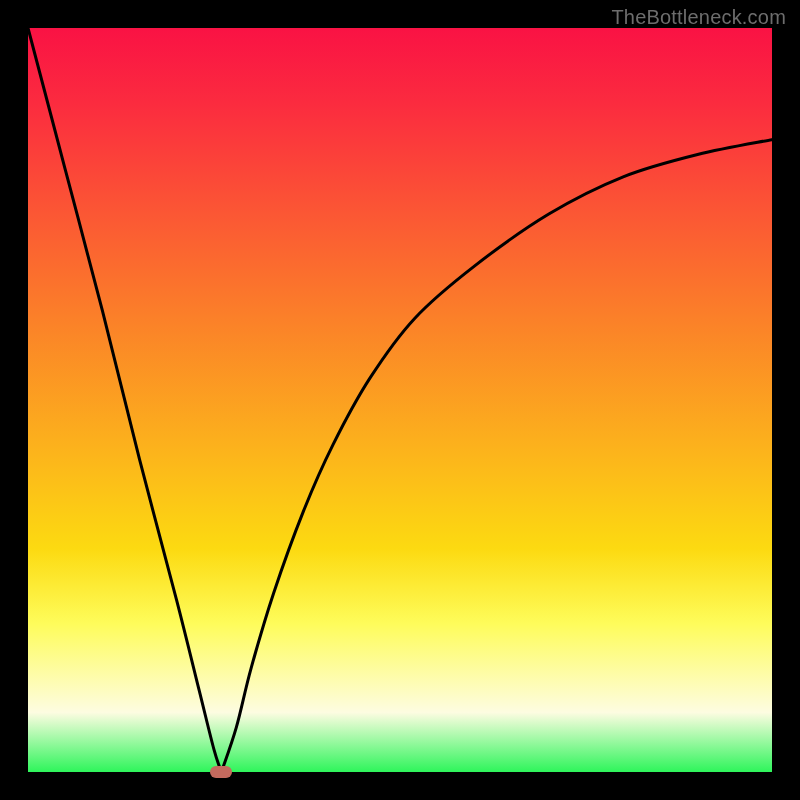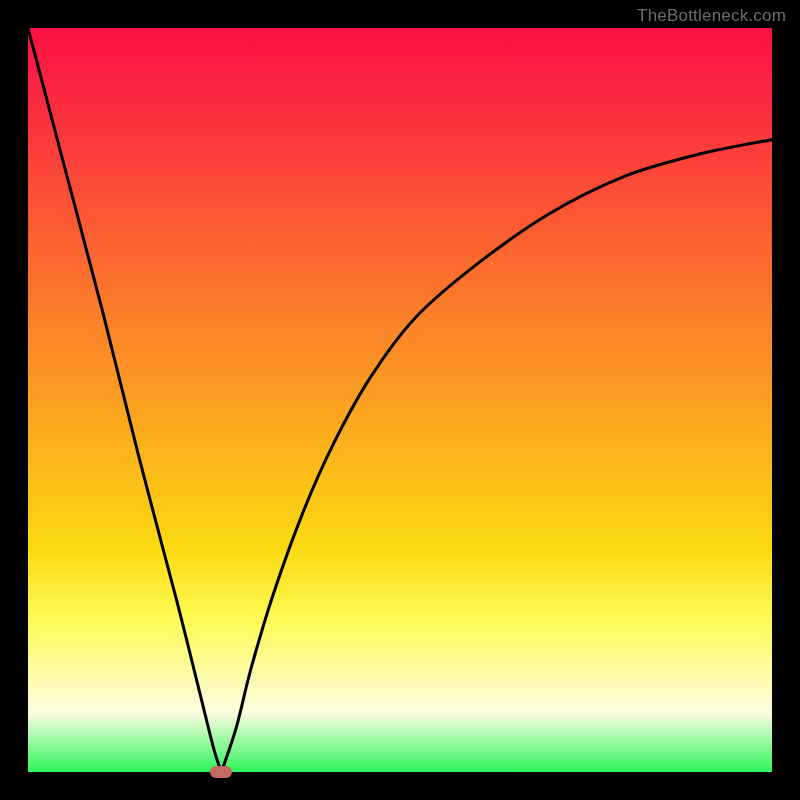--- a/index.html
+++ b/index.html
@@ -49,21 +49,21 @@
     height: 12px;
     border-radius: 6px;
     background: #c46a5e;
     transform: translate(-50%, -50%);
   }
   .watermark {
     position: absolute;
     top: 6px;
     right: 14px;
     color: #6d6d6d;
-    font-size: 17px;
+    font-size: 20px;
     letter-spacing: 0.2px;
     user-select: none;
   }
 </style>
 </head>
 <body>
 
 <div class="frame">
 
   <div class="plot">

